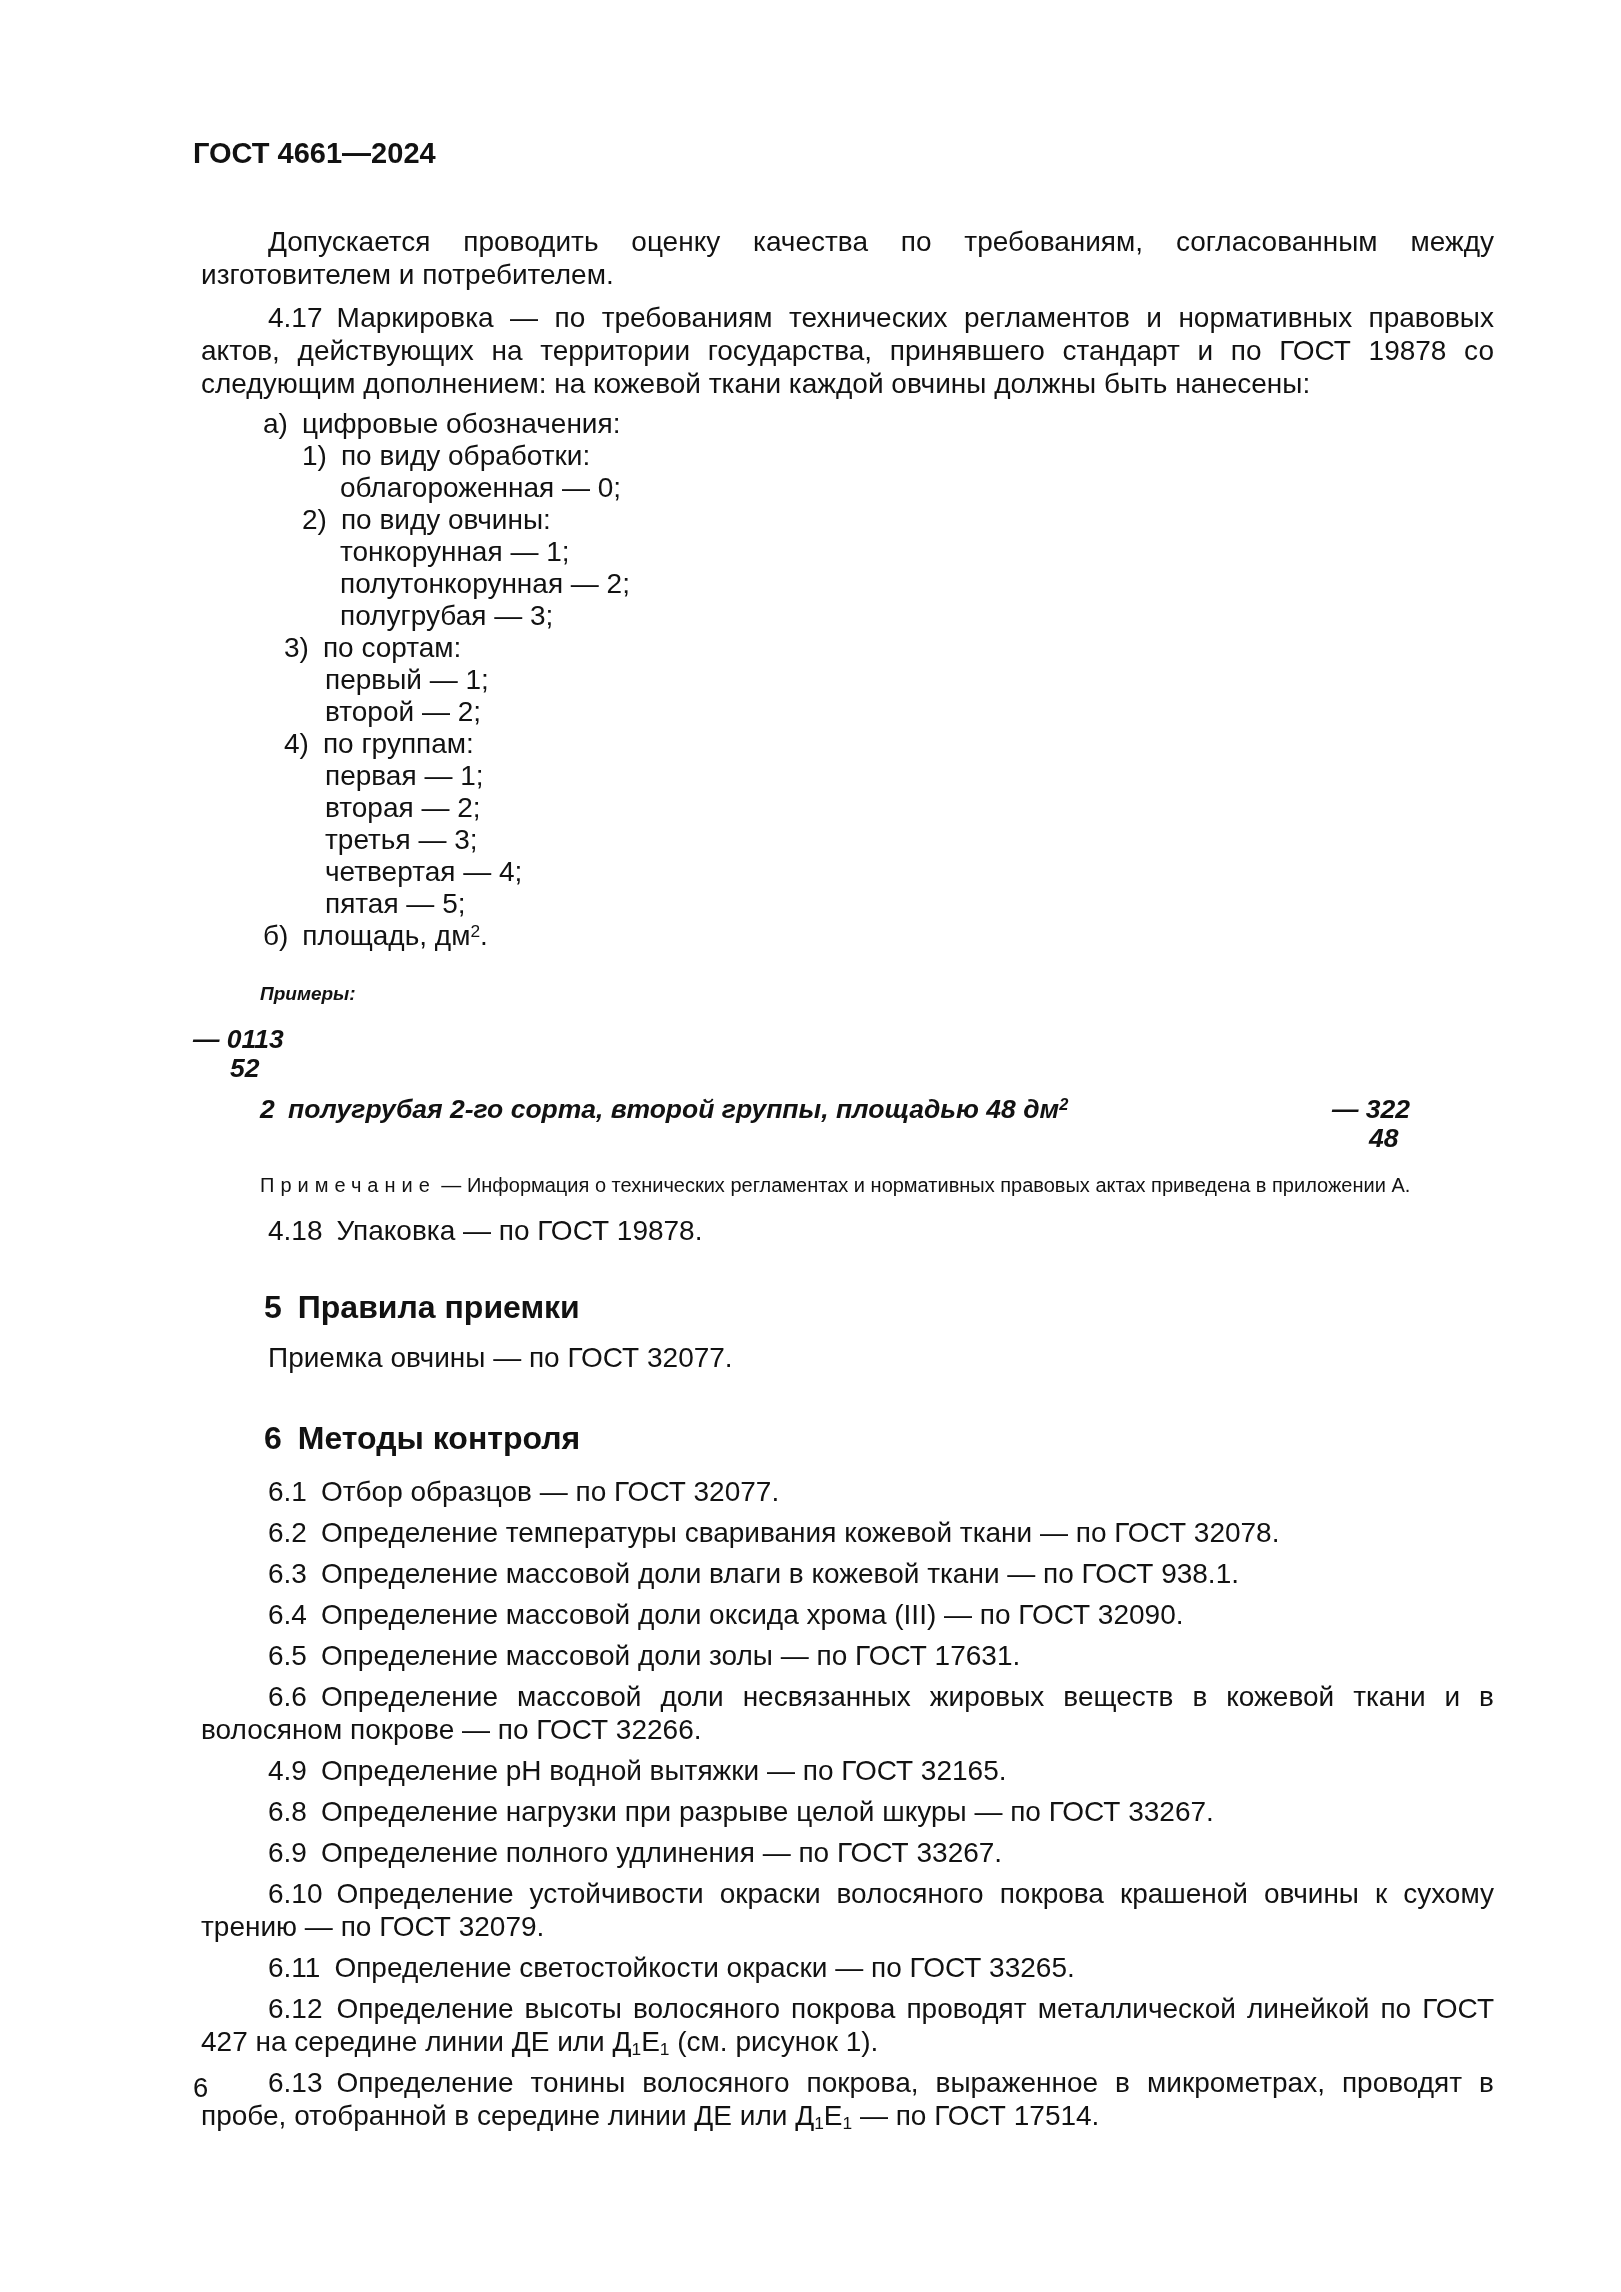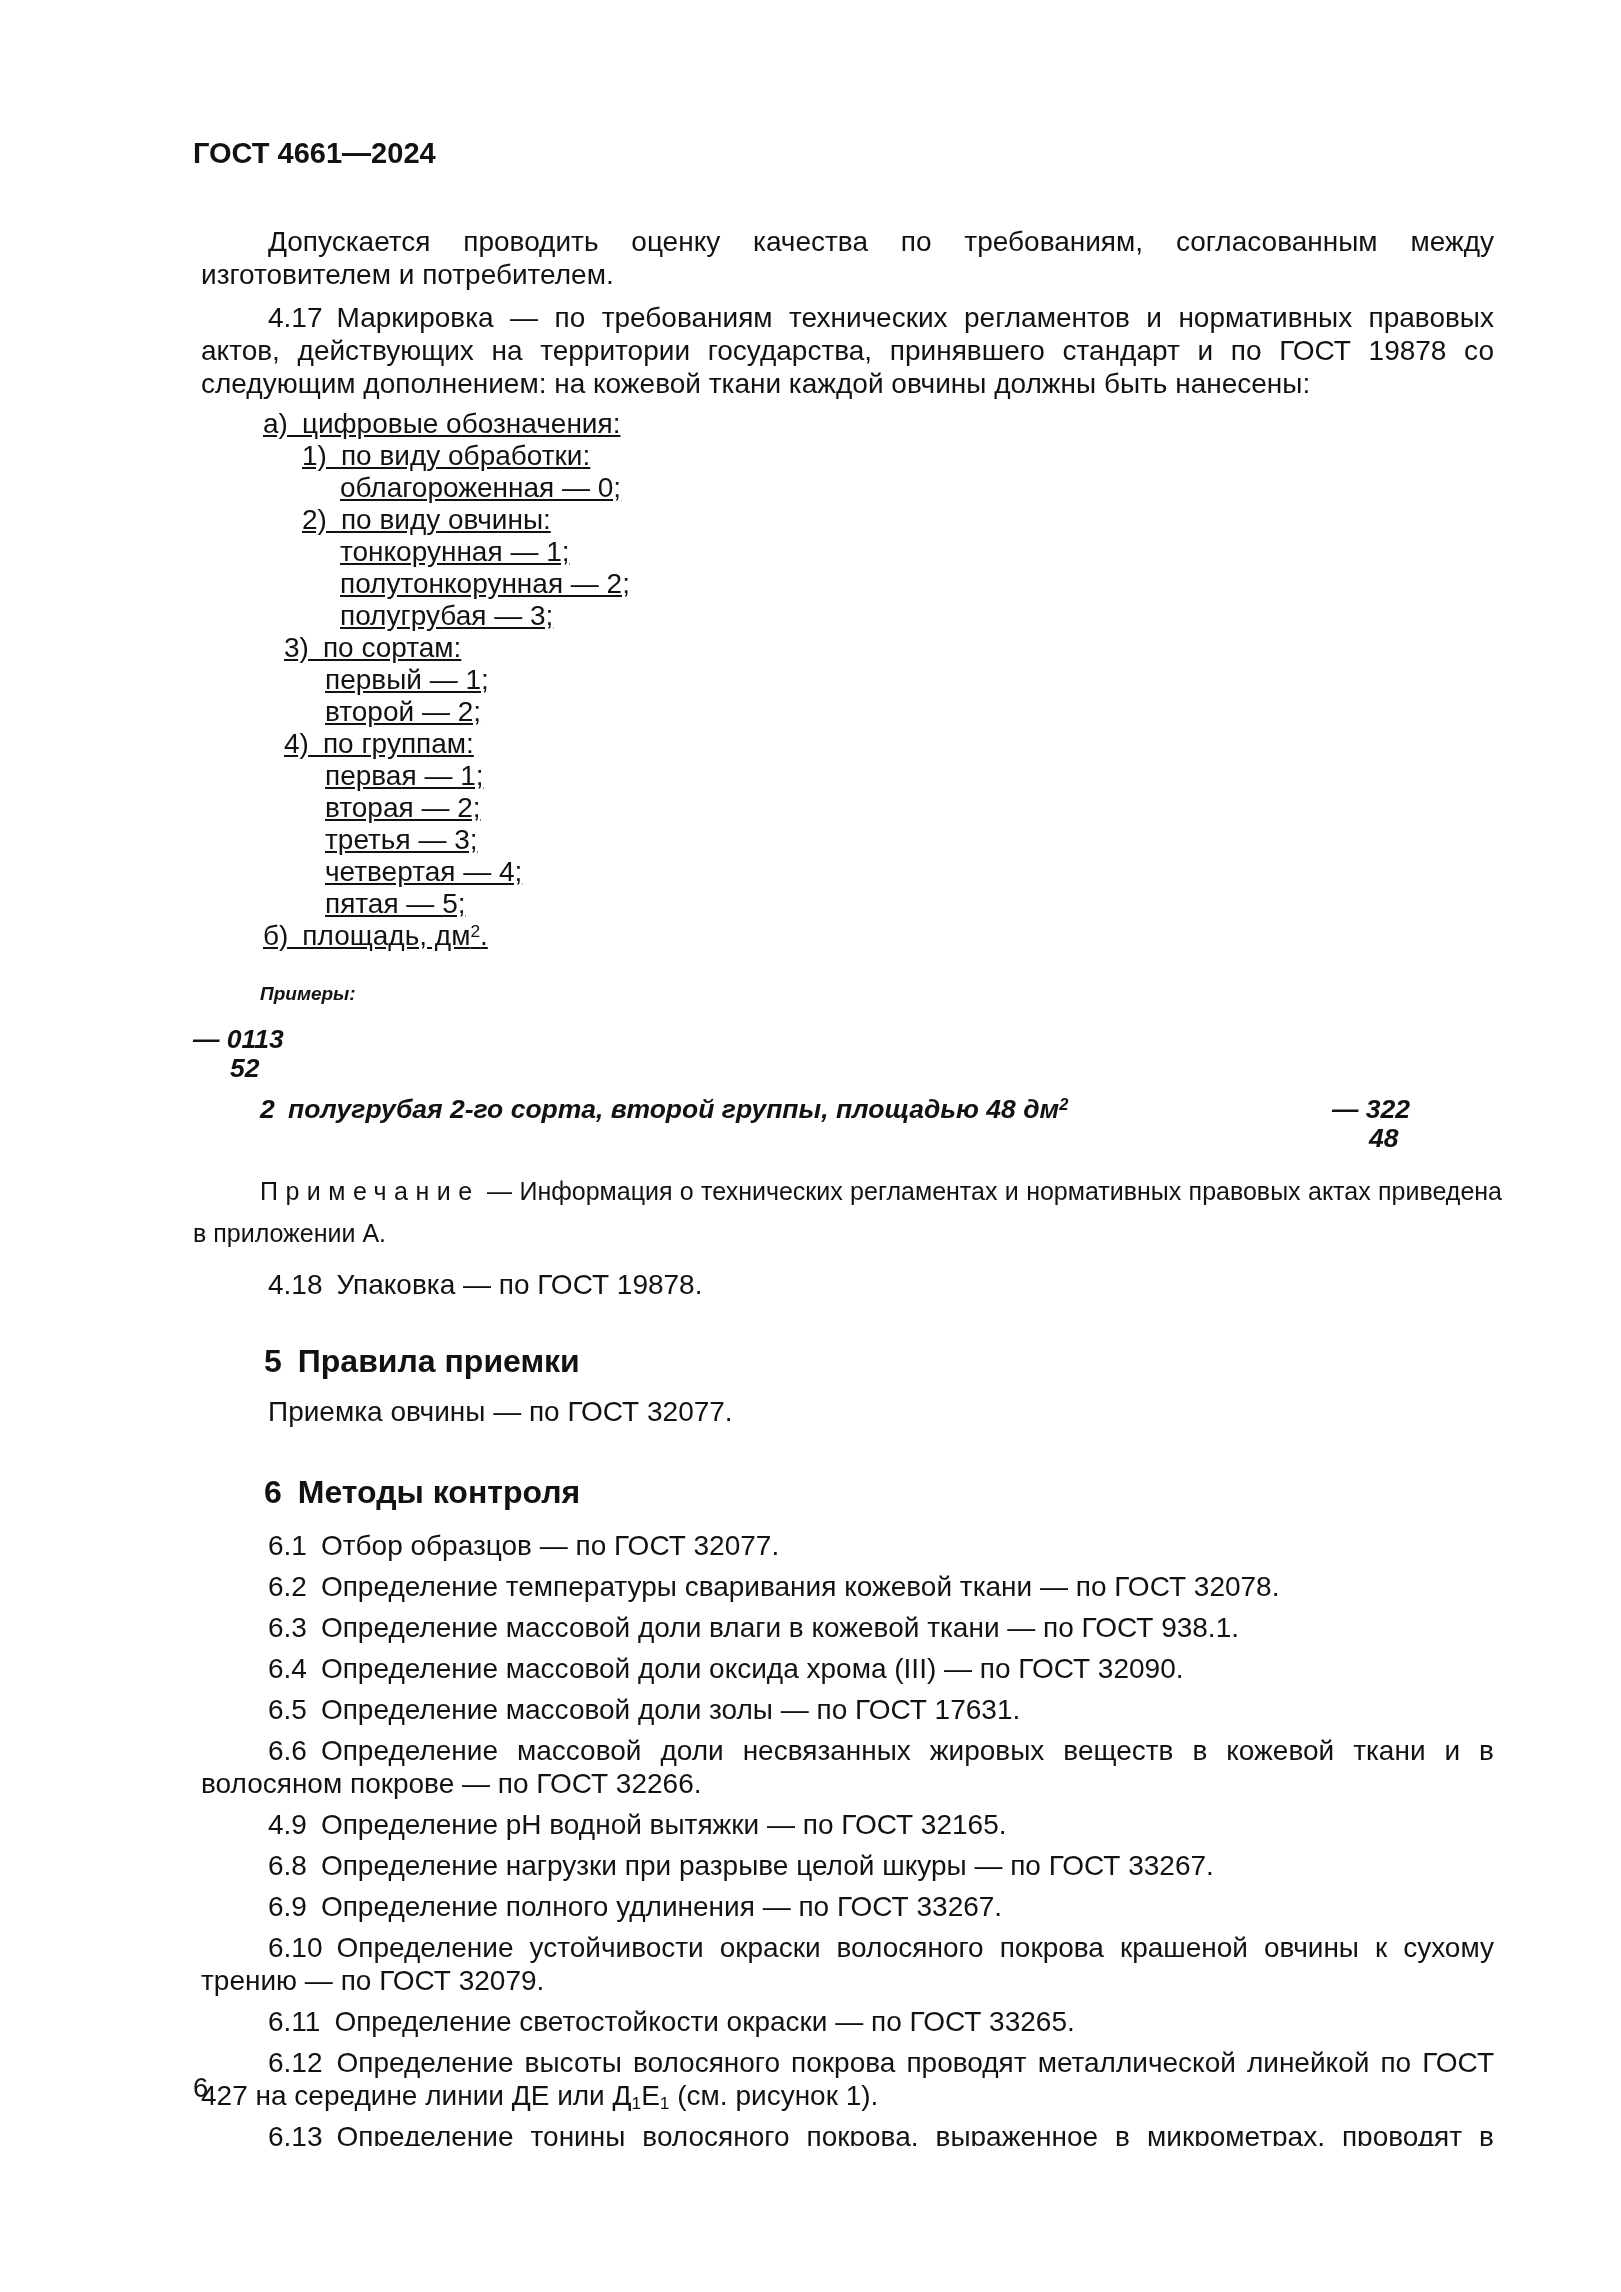--- a/index.html
+++ b/index.html
@@ -23,21 +23,21 @@
   .body {
     font-size: 28px;
     line-height: 33px;
     margin: 8px;
     text-align: justify;
   }
   .indent { text-indent: 67px; }
   .mt10 { margin-top: 9.8px; }
   .mt14 { margin-top: 13.7px; }
   .list { font-size: 28px; line-height: 32px; }
-  .li { margin: 0; text-decoration: underline; }
+  .li { margin: 0; }
   .l0  { padding-left: 70px; }
   .l1  { padding-left: 109px; }
   .l2  { padding-left: 147px; }
   .l1b { padding-left: 91px; }
   .l2b { padding-left: 132px; }
   .ex-label {
     font-size: 19px; line-height: 30px;
     font-weight: bold; font-style: italic;
     margin: 27.4px 0 0 0; padding-left: 67px;
   }
@@ -45,21 +45,21 @@
     display: flex; align-items: flex-start;
     font-size: 26.5px; line-height: 29px;
     font-weight: bold; font-style: italic;
     margin-top: 15.7px;
   }
   .ex-item.second { margin-top: 11.8px; }
   .ex-text { flex: 1 1 auto; margin: 0; padding-left: 67px; }
   .ex-code { flex: 0 0 170px; }
   .code2 { padding-left: 37px; }
   .note {
-    font-size: 25px; line-height: 42px;
+    font-size: 20px; line-height: 30px;
     margin: 17.6px 0 0 0;
     text-align: justify; text-indent: 67px;
   }
   .note-label { letter-spacing: 0.30em; }
   .sec-title {
     font-size: 32px; line-height: 39px;
     font-weight: bold; margin: 4px; padding-left: 67px;
   }
   .h5 { margin-top: 41px; }
   .h6 { margin-top: 45px; }

